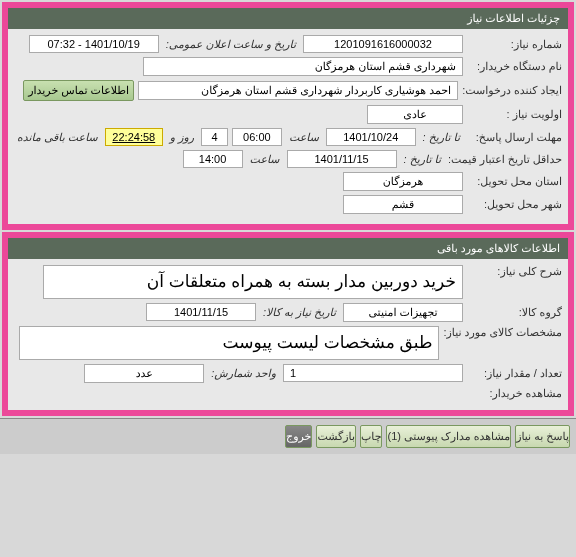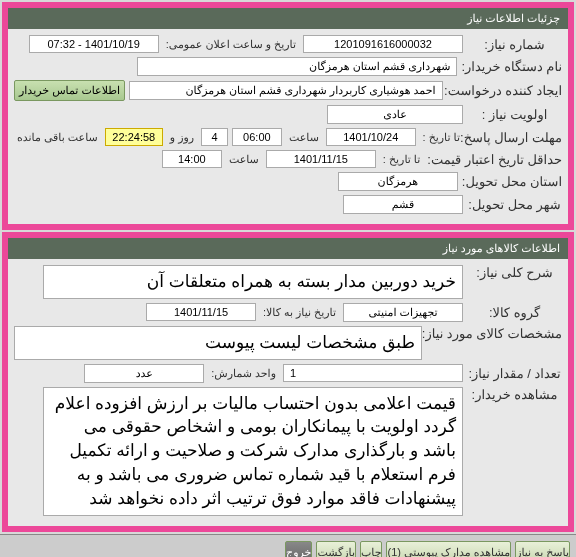--- a/index.html
+++ b/index.html
@@ -34,29 +34,30 @@
 }
 .row {
   display: flex;
   align-items: center;
   margin-bottom: 4px;
   gap: 4px;
 }
 .label {
   color: #333;
   white-space: nowrap;
-  font-size: 13px;
+  font-size: 11px;
   min-width: 95px;
-  text-align: center;
+  text-align: right;
 }
 .label-sm {
   color: #333;
   white-space: nowrap;
   font-size: 11px;
   padding: 0 3px;
+  font-style: italic;
 }
 .val {
   background: #fff;
   border: 1px solid #aaa;
   padding: 2px 6px;
   font-size: 11px;
   text-align: center;
   min-height: 18px;
   display: inline-flex;
   align-items: center;
@@ -91,20 +92,21 @@
   border-radius: 2px;
   color: #333;
 }
 .btn-dark {
   background: linear-gradient(#888, #666);
   color: #fff;
 }
 .highlight-yellow {
   background: #ffff99;
   border: 1px solid #ccaa00;
+  text-decoration: underline;
 }
 .textarea {
   background: #fff;
   border: 1px solid #aaa;
   padding: 4px 6px;
   font-size: 17px;
   text-align: right;
   width: 420px;
   min-height: 18px;
   line-height: 1.4;
@@ -130,21 +132,21 @@
     </div>
 
     <div class="row">
       <span class="label">ایجاد کننده درخواست:</span>
       <span class="val val-text" style="width:320px">احمد هوشیاری کاربردار شهرداری قشم استان هرمزگان</span>
       <button class="btn">اطلاعات تماس خریدار</button>
     </div>
 
     <div class="row">
       <span class="label">اولویت نیاز :</span>
-      <span class="val" style="width:136px">عادی</span>
+      <span class="val" style="width:96px">عادی</span>
     </div>
 
     <div class="row">
       <span class="label">مهلت ارسال پاسخ:</span>
       <span class="label-sm">تا تاریخ :</span>
       <span class="val" style="width:110px">1401/10/24</span>
       <span class="label-sm">ساعت</span>
       <span class="val" style="width:60px">06:00</span>
       <span class="val" style="width:30px">4</span>
       <span class="label-sm">روز و</span>
@@ -167,21 +169,21 @@
 
     <div class="row">
       <span class="label">شهر محل تحویل:</span>
       <span class="val" style="width:120px">قشم</span>
     </div>
 
   </div>
 </div>
 
 <div class="panel">
-  <div class="panel-header">اطلاعات کالاهای مورد نیاز</div>
+  <div class="panel-header">اطلاعات کالاهای مورد باقی</div>
   <div class="panel-body">
 
     <div class="row" style="align-items:flex-start;">
       <span class="label">شرح کلی نیاز:</span>
       <div class="textarea" style="min-height:30px;">خرید دوربین مدار بسته به همراه متعلقات آن</div>
     </div>
 
     <div class="row">
       <span class="label">گروه کالا:</span>
       <span class="val" style="width:120px">تجهیزات امنیتی</span>
@@ -196,21 +198,20 @@
 
     <div class="row">
       <span class="label">تعداد / مقدار نیاز:</span>
       <span class="val" style="width:180px;text-align:right;justify-content:flex-end;">1</span>
       <span class="label-sm">واحد شمارش:</span>
       <span class="val" style="width:120px">عدد</span>
     </div>
 
     <div class="row" style="align-items:flex-start;">
       <span class="label">مشاهده خریدار:</span>
-      <div class="textarea" style="min-height:44px;">قیمت اعلامی بدون احتساب مالیات بر ارزش افزوده اعلام گردد اولویت با پیمانکاران بومی و اشخاص حقوقی می باشد و بارگذاری مدارک شرکت و صلاحیت و ارائه تکمیل فرم استعلام با قید شماره تماس ضروری می باشد و به پیشنهادات فاقد موارد فوق ترتیب اثر داده نخواهد شد</div>
     </div>
 
   </div>
 </div>
 
 <div class="footer">
   <button class="btn-footer">پاسخ به نیاز</button>
   <button class="btn-footer">مشاهده مدارک پیوستی (1)</button>
   <button class="btn-footer">چاپ</button>
   <button class="btn-footer">بازگشت</button>

